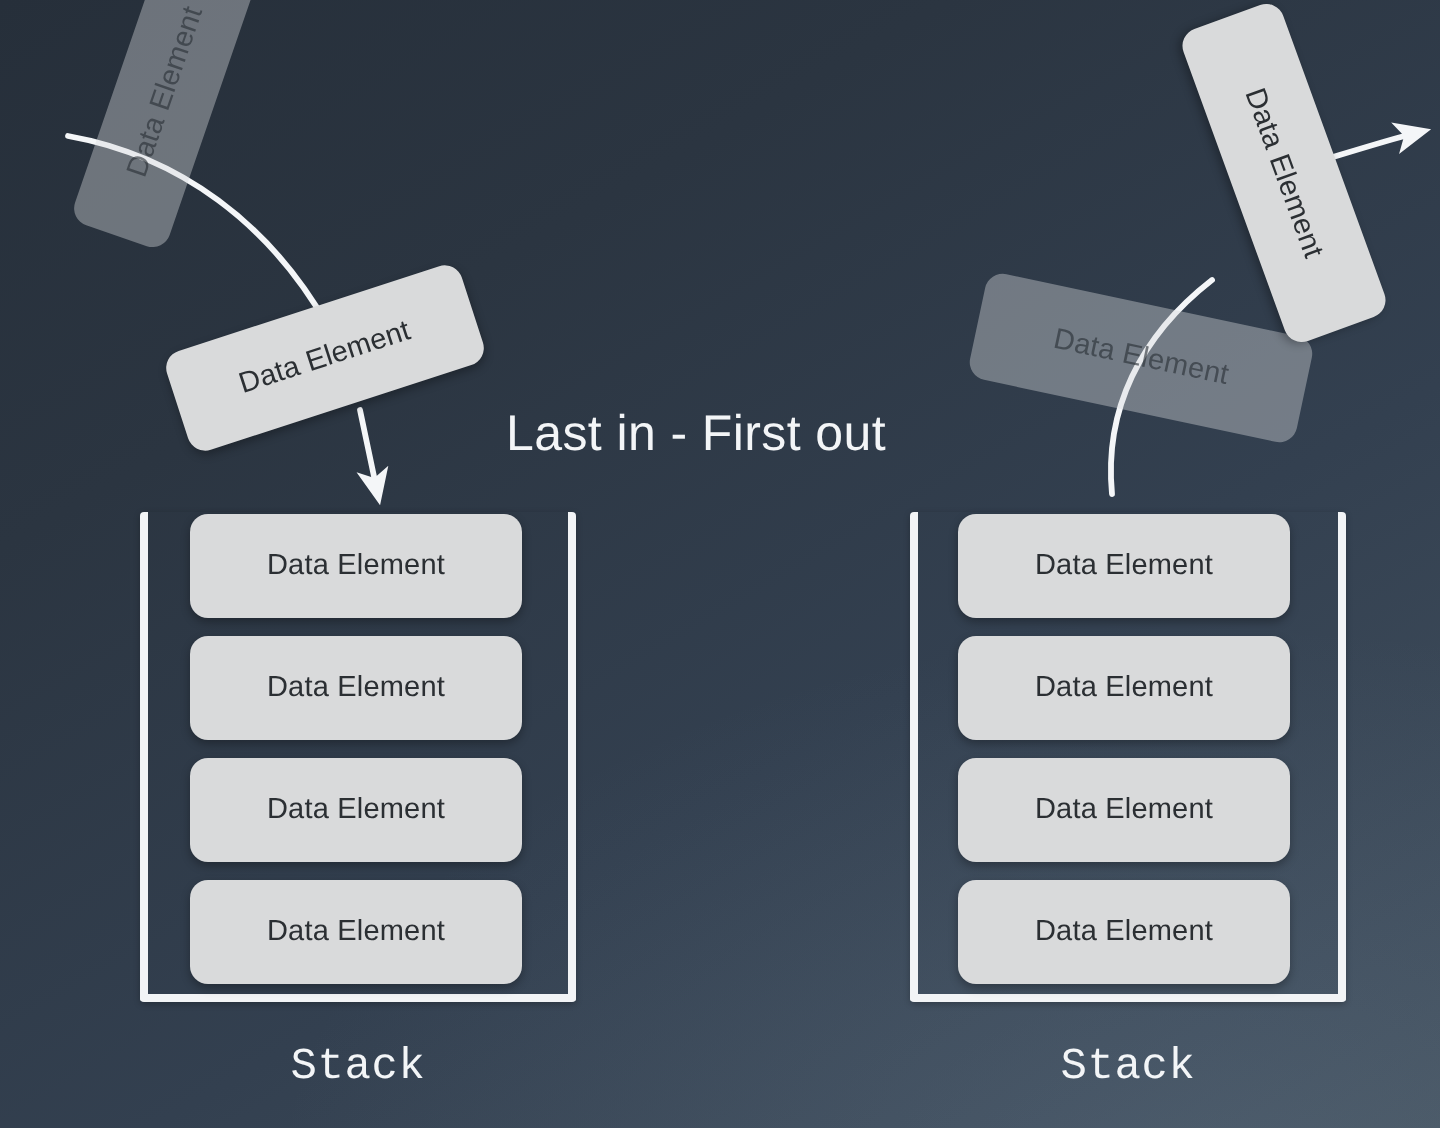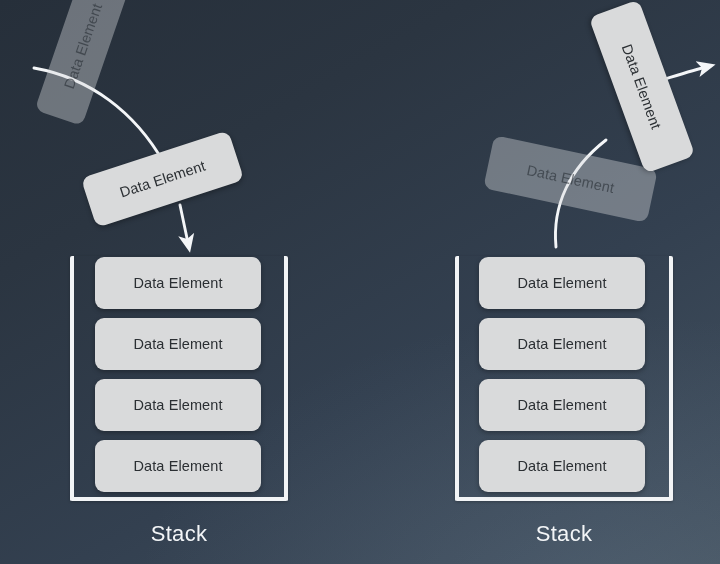--- a/index.html
+++ b/index.html
@@ -76,20 +76,21 @@
     letter-spacing: 0.2px;
     white-space: nowrap;
   }
   .stack-label {
     position: absolute;
     color: #f3f5f7;
     font-size: 22px;
     letter-spacing: 0.3px;
     white-space: nowrap;
     text-align: center;
+    font-family: Liberation Mono, monospace;
   }
 </style>
 </head>
 <body>
 
 <div id="canvas">
 
   <div class="sheen"></div>
 
   <svg class="arrows" viewBox="0 0 720 564">
@@ -126,20 +127,21 @@
   </div>
   <div class="card" style="left:95px; top:379px; width:166px; height:52px;">
     <span>Data Element</span>
   </div>
   <div class="card" style="left:95px; top:440px; width:166px; height:52px;">
     <span>Data Element</span>
   </div>
 
   <div class="stack-label" style="left:70px; top:521px; width:218px;">Stack</div>
 
+  <div class="title" style="left:253px; top:203px;">Last in - First out</div>
 
   <div class="card ghost" style="left:487px; top:152px; width:167px; height:54px; transform: rotate(12deg); transform-origin: 50% 50%;">
     <span>Data Element</span>
   </div>
 
   <div class="card" style="left:559px; top:60px; width:166px; height:53px; transform: rotate(70deg); transform-origin: 50% 50%;">
     <span>Data Element</span>
   </div>
 
   <div class="stack-rail" style="left:455px; top:256px; width:218px; height:245px;"></div>

